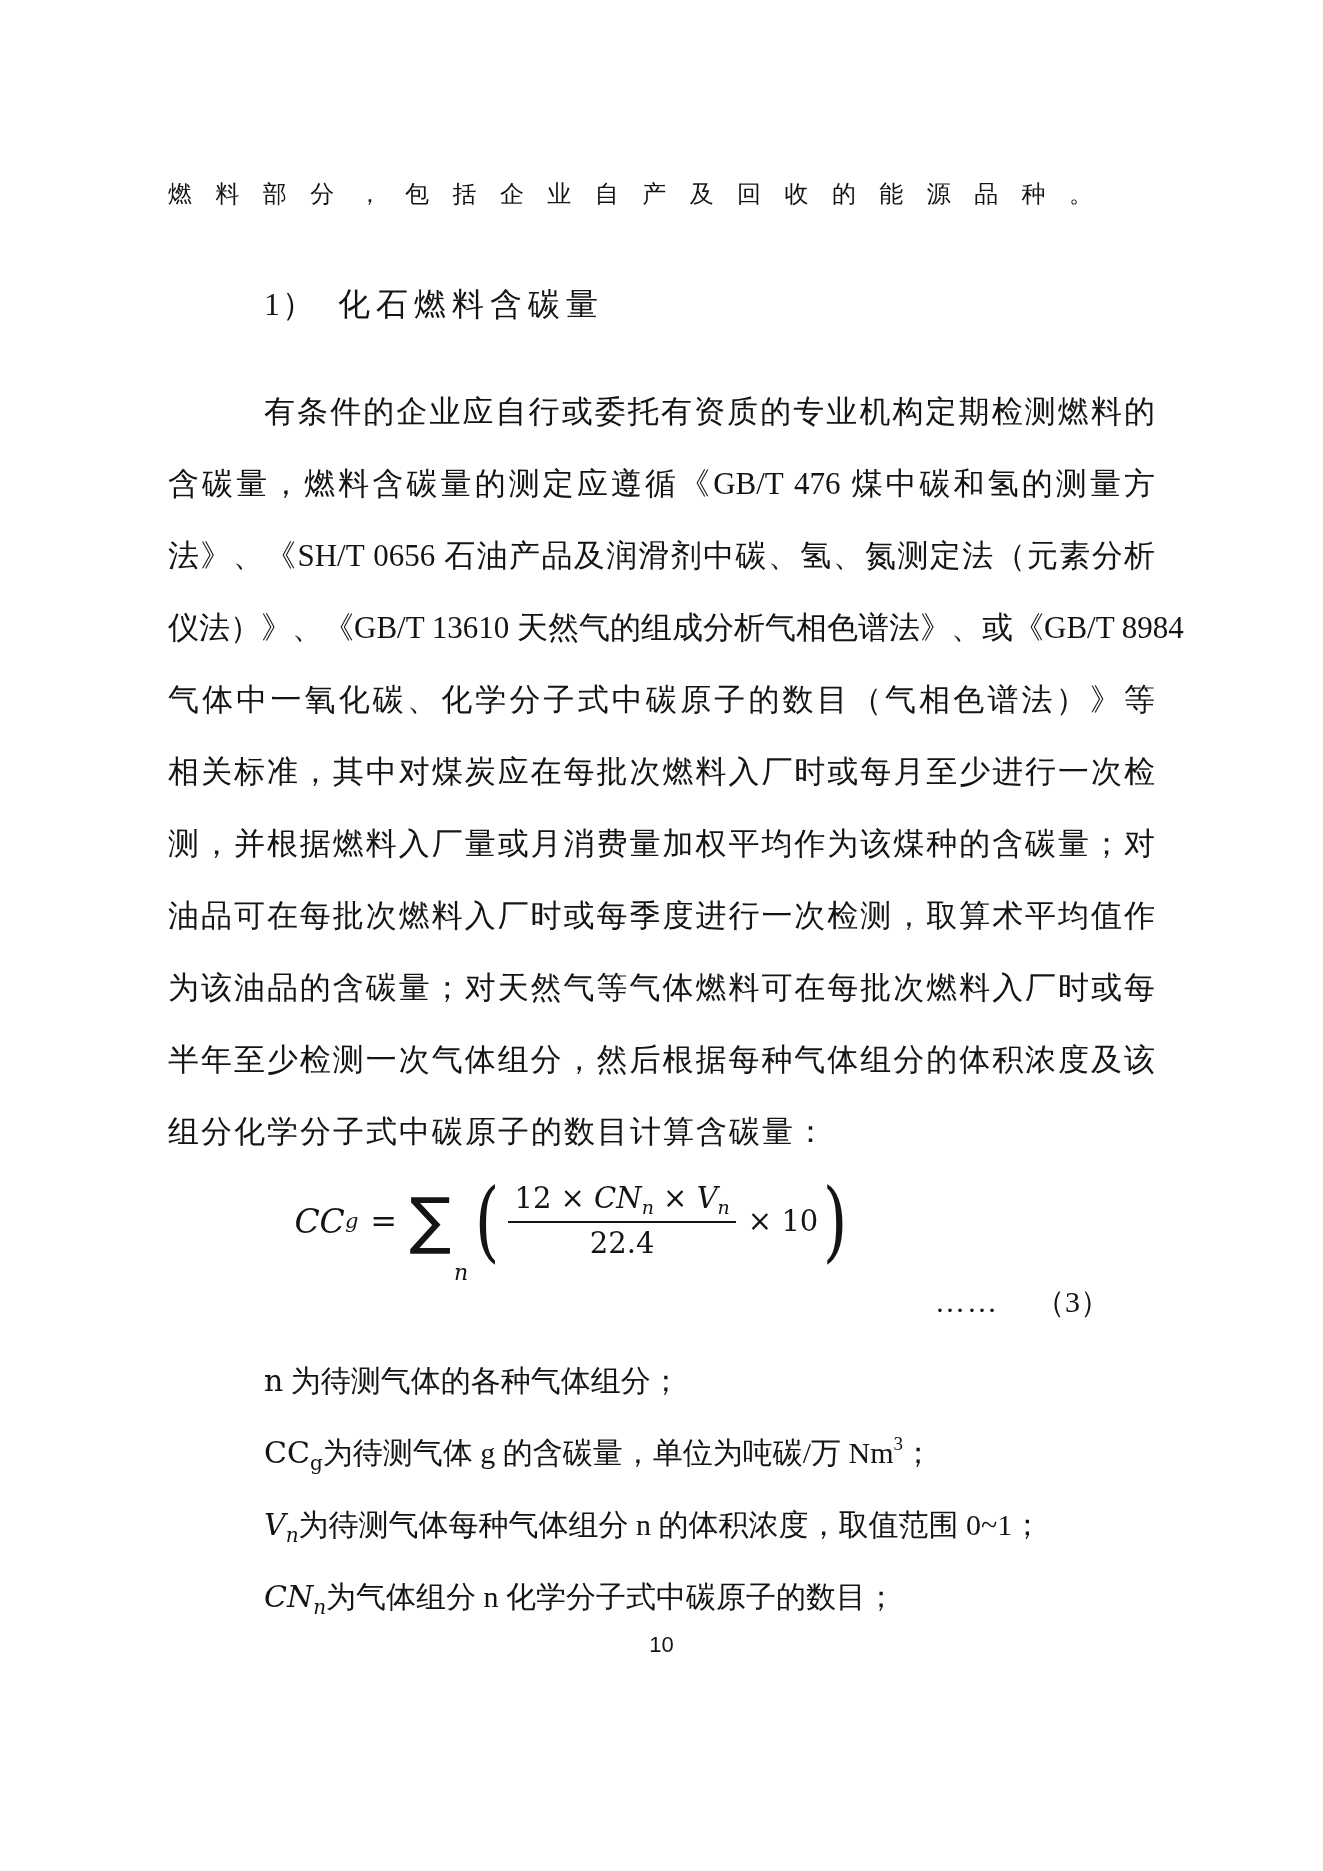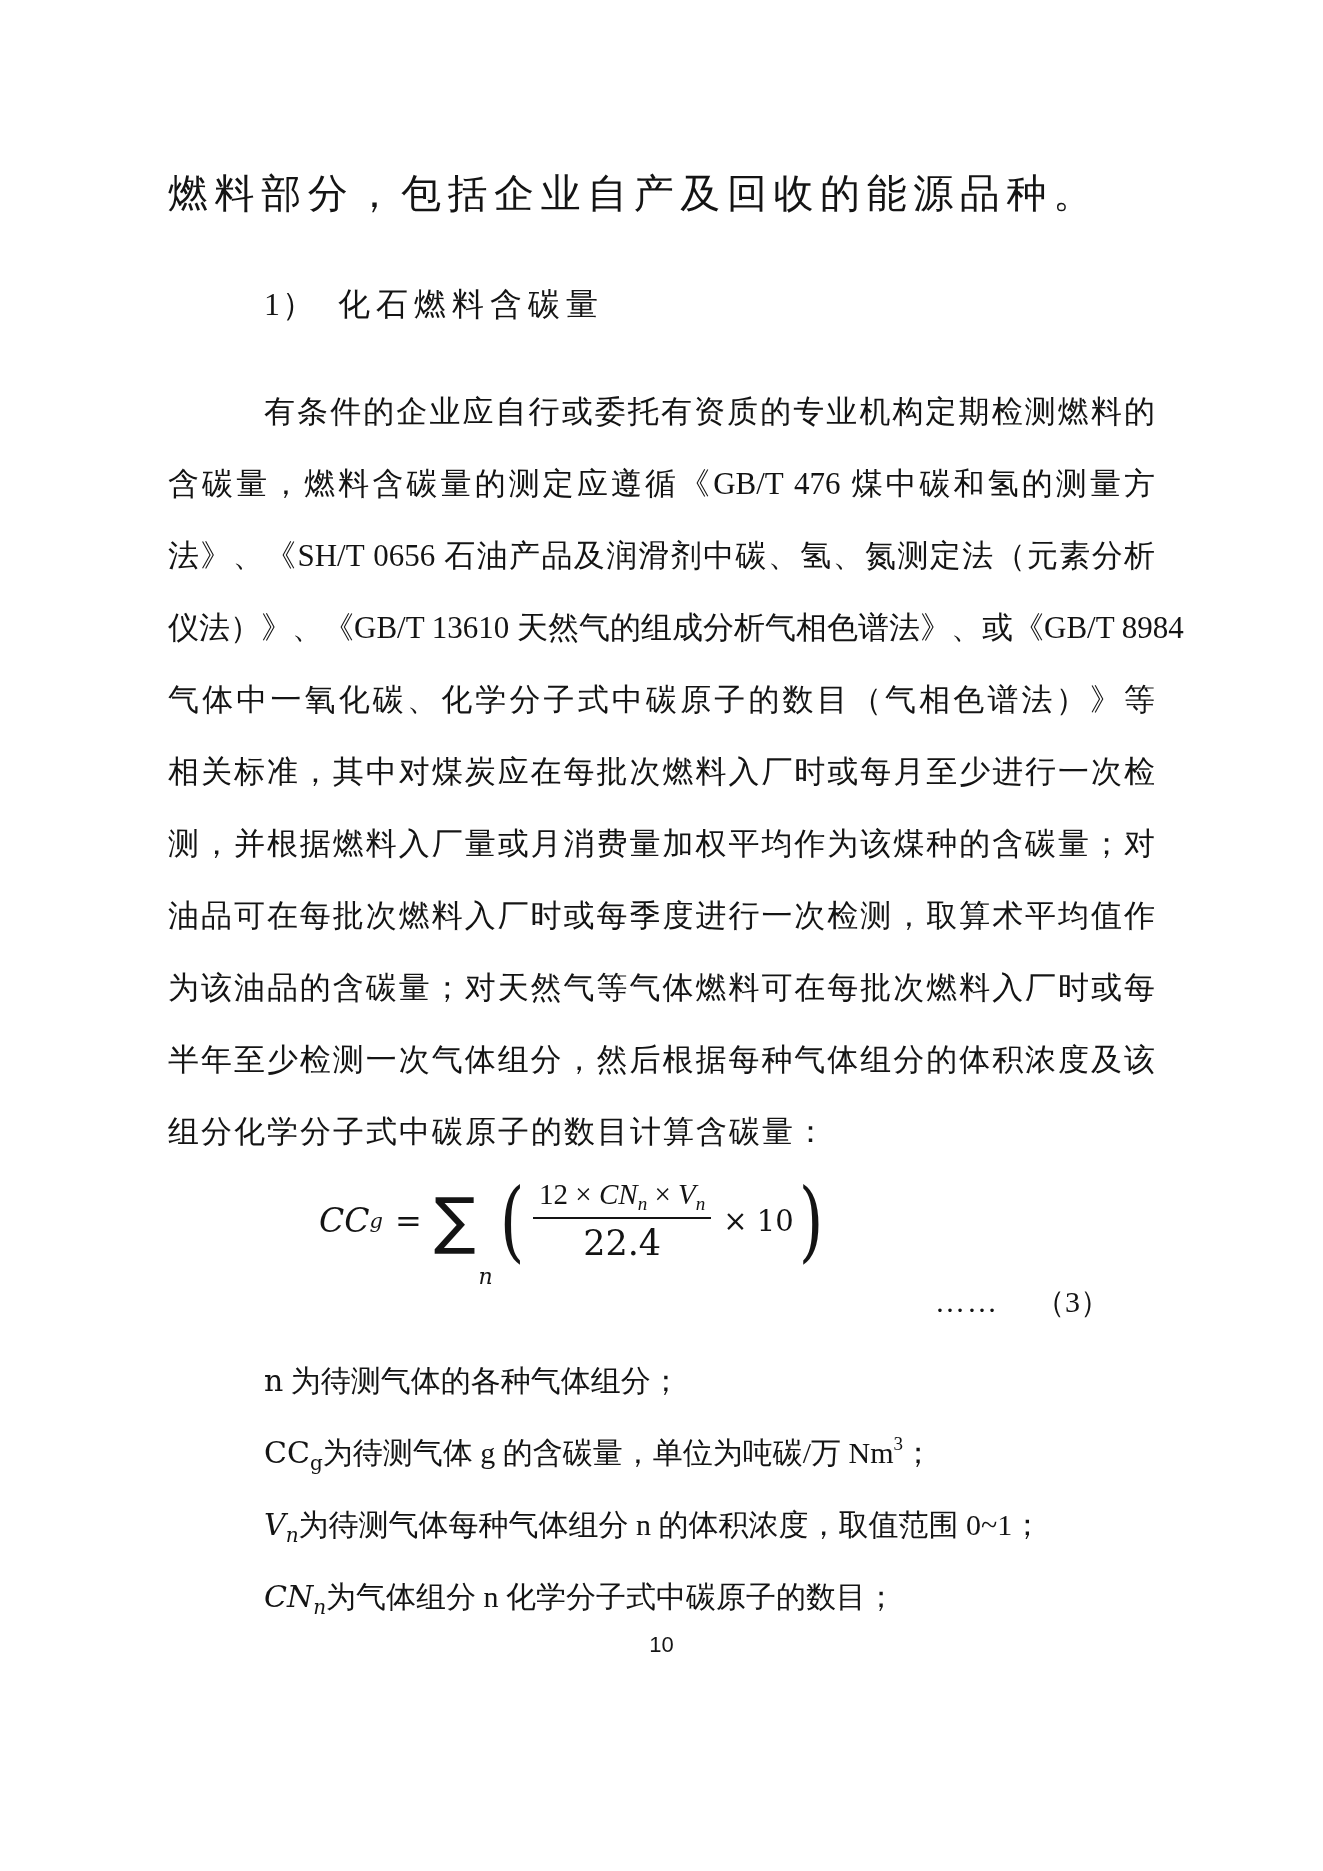--- a/index.html
+++ b/index.html
@@ -10,21 +10,21 @@
     color:#141414;
     overflow:hidden;
     -webkit-font-smoothing:antialiased;
   }
   .page{width:1323px;height:1871px;position:relative;}
   .content{padding:0 168px;}
 
   
   .intro-line{
     margin-top:158px;height:72px;line-height:72px;
-    font-size:40px;width:925px;
+    font-size:24px;width:925px;
     text-align:justify;text-align-last:justify;
     white-space:nowrap;
   }
 
   
   .heading{
     margin-top:38px;height:72px;line-height:72px;
     padding-left:96px;font-size:32px;letter-spacing:6px;
   }
   .heading .h-num{margin-right:22px;letter-spacing:2px;}
@@ -46,21 +46,21 @@
   .it{font-style:italic;}
   .f-lhs{font-size:33px;font-style:italic;}
   .f-lhs-sub{font-size:21px;font-style:italic;vertical-align:-8px;line-height:0;}
   .f-eq{font-size:32px;margin:0 12px;}
   .f-sigma{font-size:62px;line-height:0.85;font-family:"DejaVu Sans",sans-serif;font-weight:500;}
   .f-sigma-sub{font-size:22px;font-style:italic;align-self:flex-end;margin:0 2px 0 3px;position:relative;top:14px;line-height:0;}
   .bigp{font-size:88px;font-weight:300;line-height:0.75;transform:scaleX(0.72);
     font-family:"DejaVu Serif",serif;}
   .frac{display:inline-block;text-align:center;margin:0 4px;}
   .frac .num{font-size:29px;line-height:1.1;border-bottom:2px solid #141414;padding:0 6px 6px 6px;}
-  .frac .den{font-size:35px;line-height:1.1;padding-top:5px;}
+  .frac .den{font-size:29px;line-height:1.1;padding-top:5px;}
   .f-ss{font-size:19px;font-style:italic;vertical-align:-6px;line-height:0;}
   .f-mult{font-size:29px;margin-left:8px;}
 
   .eqnum-line{
     height:72px;line-height:72px;font-size:30px;
     text-align:right;padding-right:45px;
   }
   .eqnum-line .dots{letter-spacing:2px;}
   .eqnum-line .label{margin-left:36px;}
 
@@ -105,21 +105,21 @@
 
     <div class="formula-line">
       <div class="formula">
         <span class="f-lhs">CC</span>
           <sub class="f-lhs-sub">g</sub>
         <span class="f-eq">=</span>
         <span class="f-sigma">∑</span>
         <span class="f-sigma-sub">n</span>
         <span class="bigp">(</span>
         <span class="frac">
-          <span class="num" style="display:block;font-family:Liberation Serif, serif;">
+          <span class="num" style="display:block;">
             <span>12 × </span><span class="it">CN</span><sub class="f-ss">n</sub><span> × </span><span class="it">V</span><sub class="f-ss">n</sub>
           </span>
           <span class="den" style="display:block;">22.4</span>
         </span>
         <span class="f-mult">× 10</span>
         <span class="bigp">)</span>
       </div>
     </div>
 
     <div class="eqnum-line">

